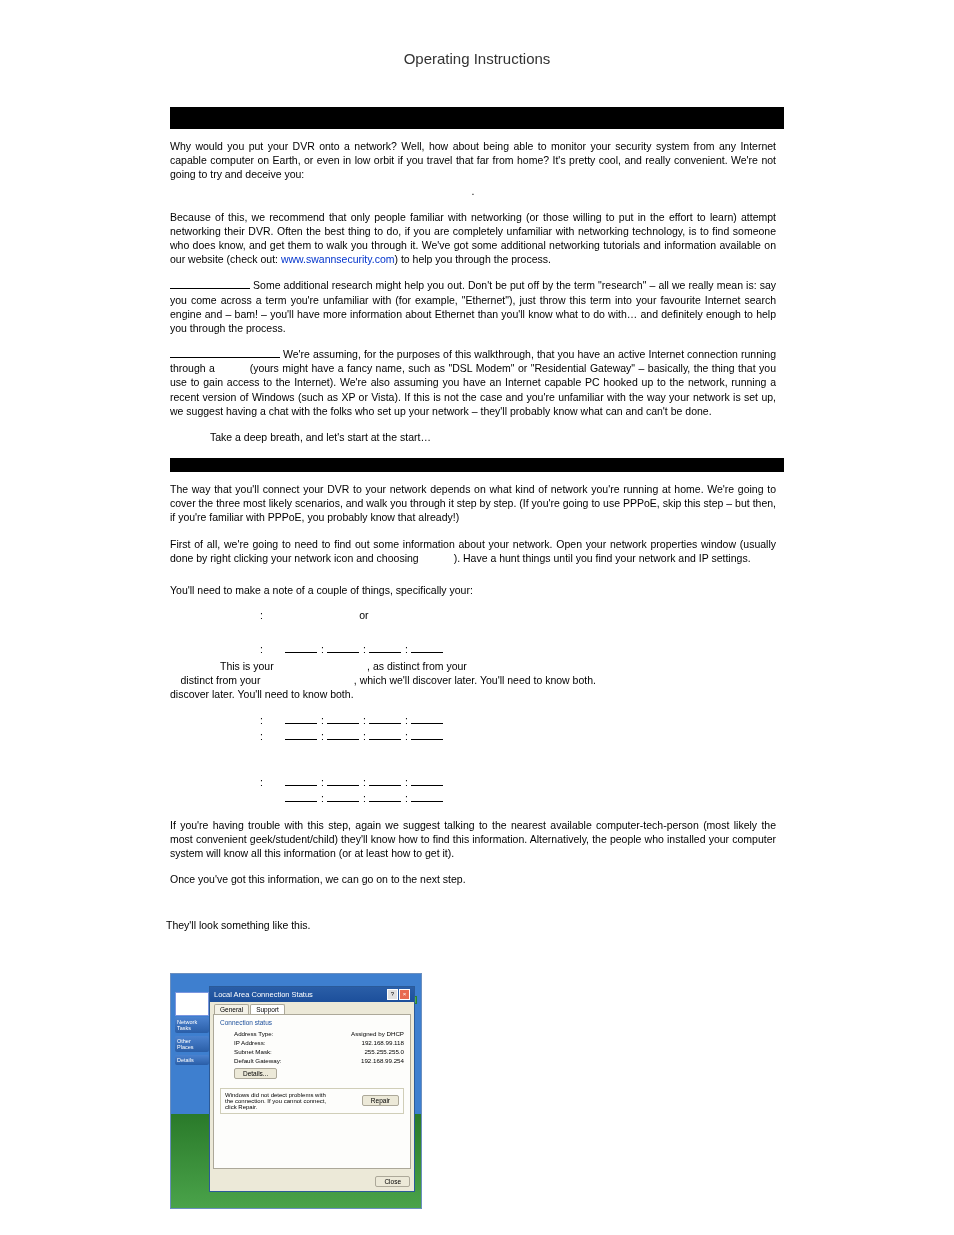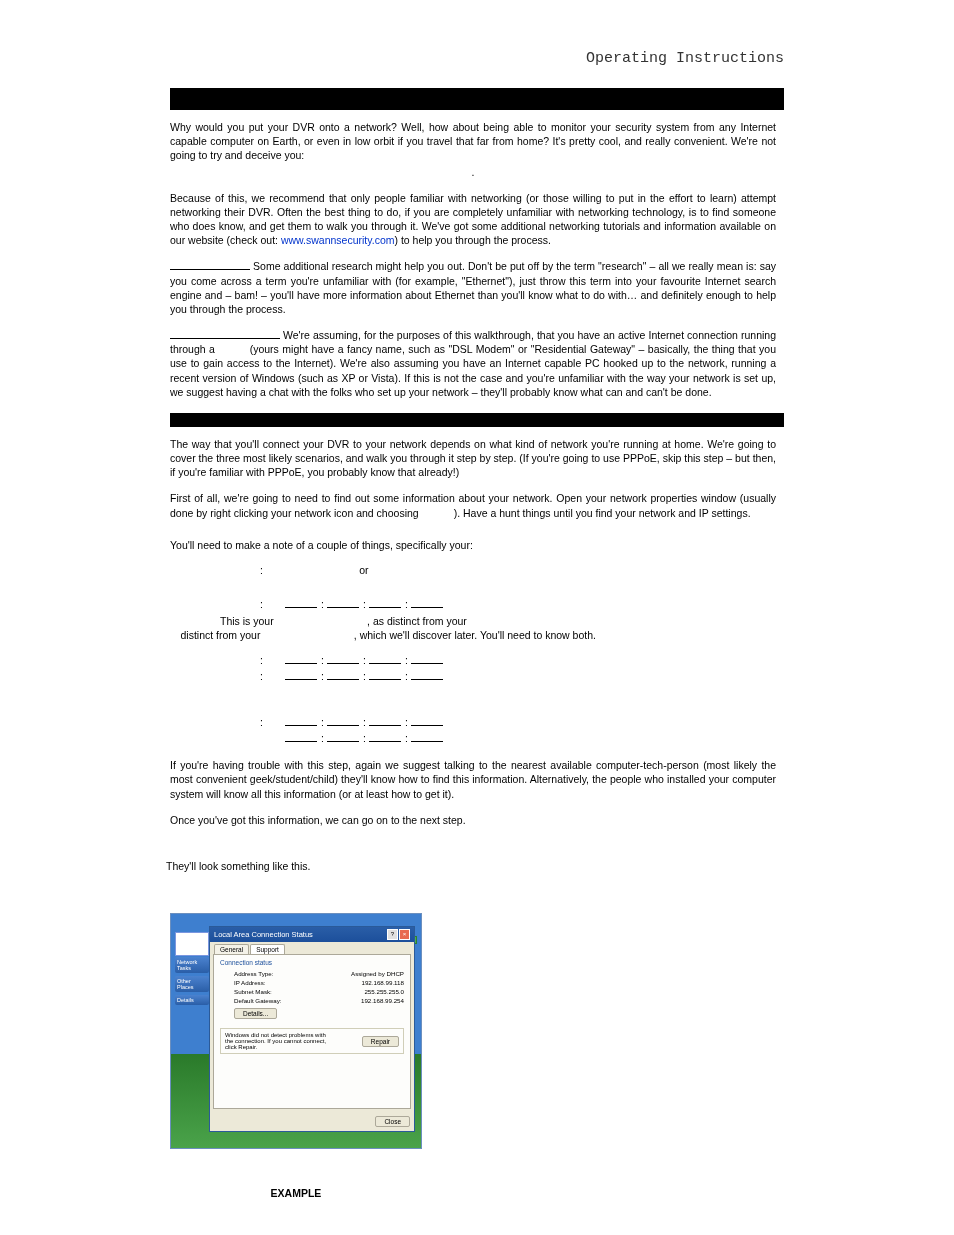--- a/index.html
+++ b/index.html
@@ -10,25 +10,24 @@
     color: #000;
     width: 954px;
   }
   .page {
     width: 954px;
     padding: 50px 170px 40px 170px;
     box-sizing: border-box;
     position: relative;
   }
   .header-right {
-    text-align: right;
+    text-align: center;
     font-size: 15px;
     color: #333;
-    margin-bottom: 21px;
-    font-family: Liberation Mono, monospace;
+    margin-bottom: 40px;
   }
   .black-bar {
     background: #000;
     height: 22px;
     width: 100%;
     margin-bottom: 10px;
   }
   .black-bar-thin {
     background: #000;
     height: 14px;
@@ -253,20 +252,21 @@
   </p>
 
   <p class="body-text">
     <span class="lead-underline"></span><span> Some additional research might help you out. Don't be put off by the term "research" – all we really mean is: say you come across a term you're unfamiliar with (for example, "Ethernet"), just throw this term into your favourite Internet search engine and – bam! – you'll have more information about Ethernet than you'll know what to do with… and definitely enough to help you through the process.</span>
   </p>
 
   <p class="body-text">
     <span class="lead-underline-long"></span><span> We're assuming, for the purposes of this walkthrough, that you have an active Internet connection running through a </span>&nbsp;&nbsp;&nbsp;&nbsp;&nbsp;&nbsp;&nbsp;&nbsp;<span> (yours might have a fancy name, such as "DSL Modem" or "Residential Gateway" – basically, the thing that you use to gain access to the Internet). We're also assuming you have an Internet capable PC hooked up to the network, running a recent version of Windows (such as XP or Vista). If this is not the case and you're unfamiliar with the way your network is set up, we suggest having a chat with the folks who set up your network – they'll probably know what can and can't be done.</span>
   </p>
 
+  <p class="body-text indent">Take a deep breath, and let's start at the start…</p>
 
   <div class="black-bar-thin"></div>
 
   <p class="body-text">The way that you'll connect your DVR to your network depends on what kind of network you're running at home. We're going to cover the three most likely scenarios, and walk you through it step by step. (If you're going to use PPPoE, skip this step – but then, if you're familiar with PPPoE, you probably know that already!)</p>
 
   <p class="body-text">
     <span>First of all, we're going to need to find out some information about your network. Open your network properties window (usually done by right clicking your network icon and choosing </span>&nbsp;&nbsp;&nbsp;&nbsp;&nbsp;&nbsp;&nbsp;&nbsp;&nbsp;&nbsp;&nbsp;<span>). Have a hunt things until you find your network and IP settings.</span>
   </p>
 
   <div class="two-col">
@@ -286,20 +286,21 @@
         <span>:</span>&nbsp;&nbsp;&nbsp;&nbsp;&nbsp;&nbsp;
         <span class="blank-slot"></span><span class="sep">:</span><span class="blank-slot"></span><span class="sep">:</span><span class="blank-slot"></span><span class="sep">:</span><span class="blank-slot"></span>
       </div>
 
       <p class="body-text" style="margin-left:50px">
         <span>This is your </span>&nbsp;&nbsp;&nbsp;&nbsp;&nbsp;&nbsp;&nbsp;&nbsp;&nbsp;&nbsp;&nbsp;&nbsp;&nbsp;&nbsp;&nbsp;&nbsp;&nbsp;&nbsp;&nbsp;&nbsp;&nbsp;&nbsp;&nbsp;&nbsp;&nbsp;&nbsp;&nbsp;&nbsp;&nbsp;&nbsp;&nbsp;<span>, as distinct from your </span>
       </p>
       <p class="body-text" style="margin-top:-12px">
         <span style="visibility:hidden">xx</span><span>distinct from your &nbsp;&nbsp;&nbsp;&nbsp;&nbsp;&nbsp;&nbsp;&nbsp;&nbsp;&nbsp;&nbsp;&nbsp;&nbsp;&nbsp;&nbsp;&nbsp;&nbsp;&nbsp;&nbsp;&nbsp;&nbsp;&nbsp;&nbsp;&nbsp;&nbsp;&nbsp;&nbsp;&nbsp;&nbsp;&nbsp;&nbsp;</span><span>, which we'll discover later. You'll need to know both.</span>
       </p>
+      <p class="body-text" style="margin-top:-12px">discover later. You'll need to know both.</p>
 
       <div class="field-row">
         <span>:</span>&nbsp;&nbsp;&nbsp;&nbsp;&nbsp;&nbsp;
         <span class="blank-slot"></span><span class="sep">:</span><span class="blank-slot"></span><span class="sep">:</span><span class="blank-slot"></span><span class="sep">:</span><span class="blank-slot"></span>
       </div>
       <div class="field-row">
         <span>:</span>&nbsp;&nbsp;&nbsp;&nbsp;&nbsp;&nbsp;
         <span class="blank-slot"></span><span class="sep">:</span><span class="blank-slot"></span><span class="sep">:</span><span class="blank-slot"></span><span class="sep">:</span><span class="blank-slot"></span>
       </div>
 

